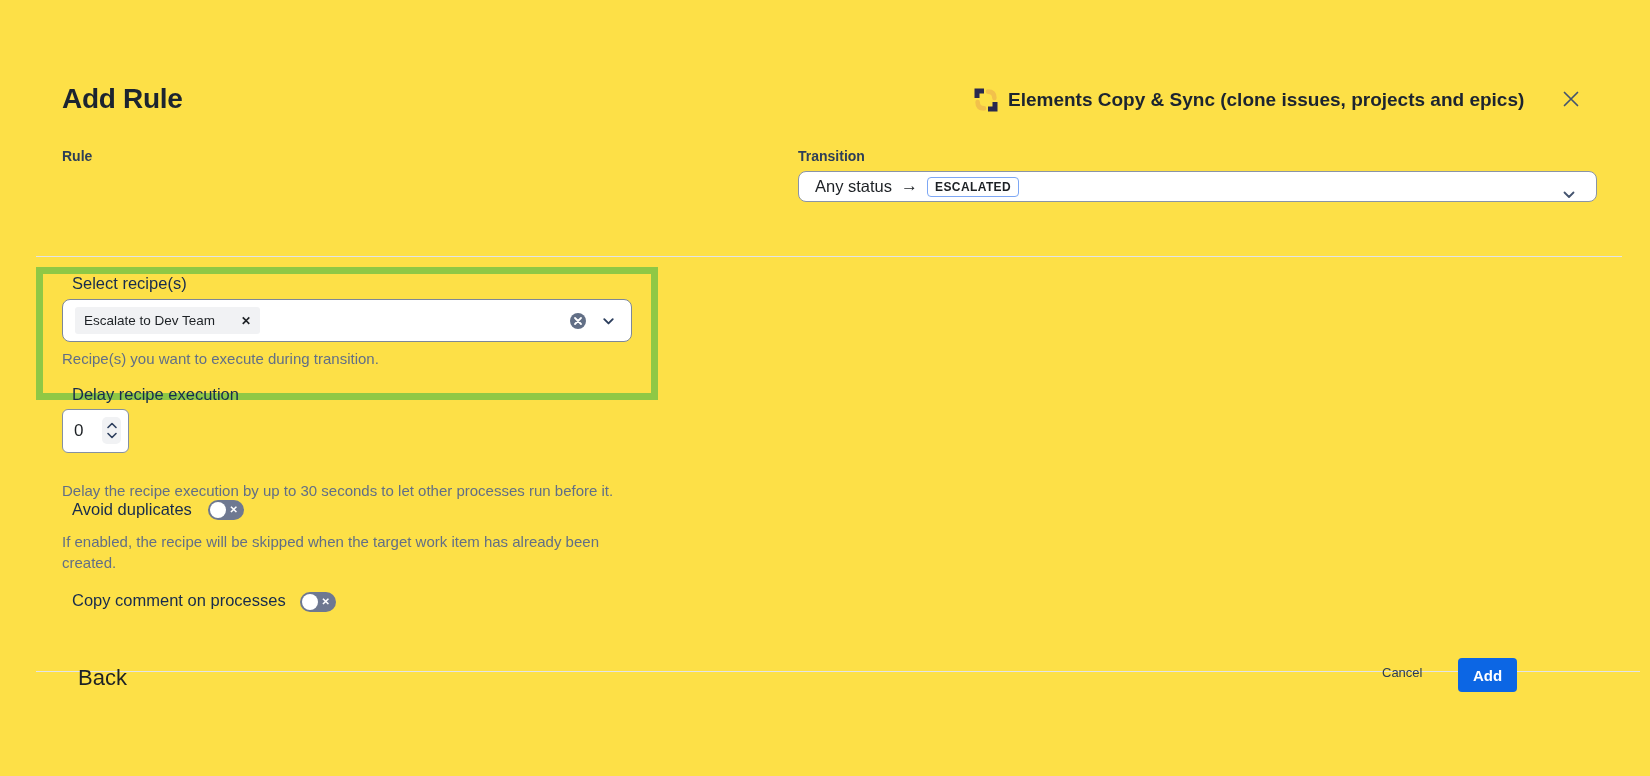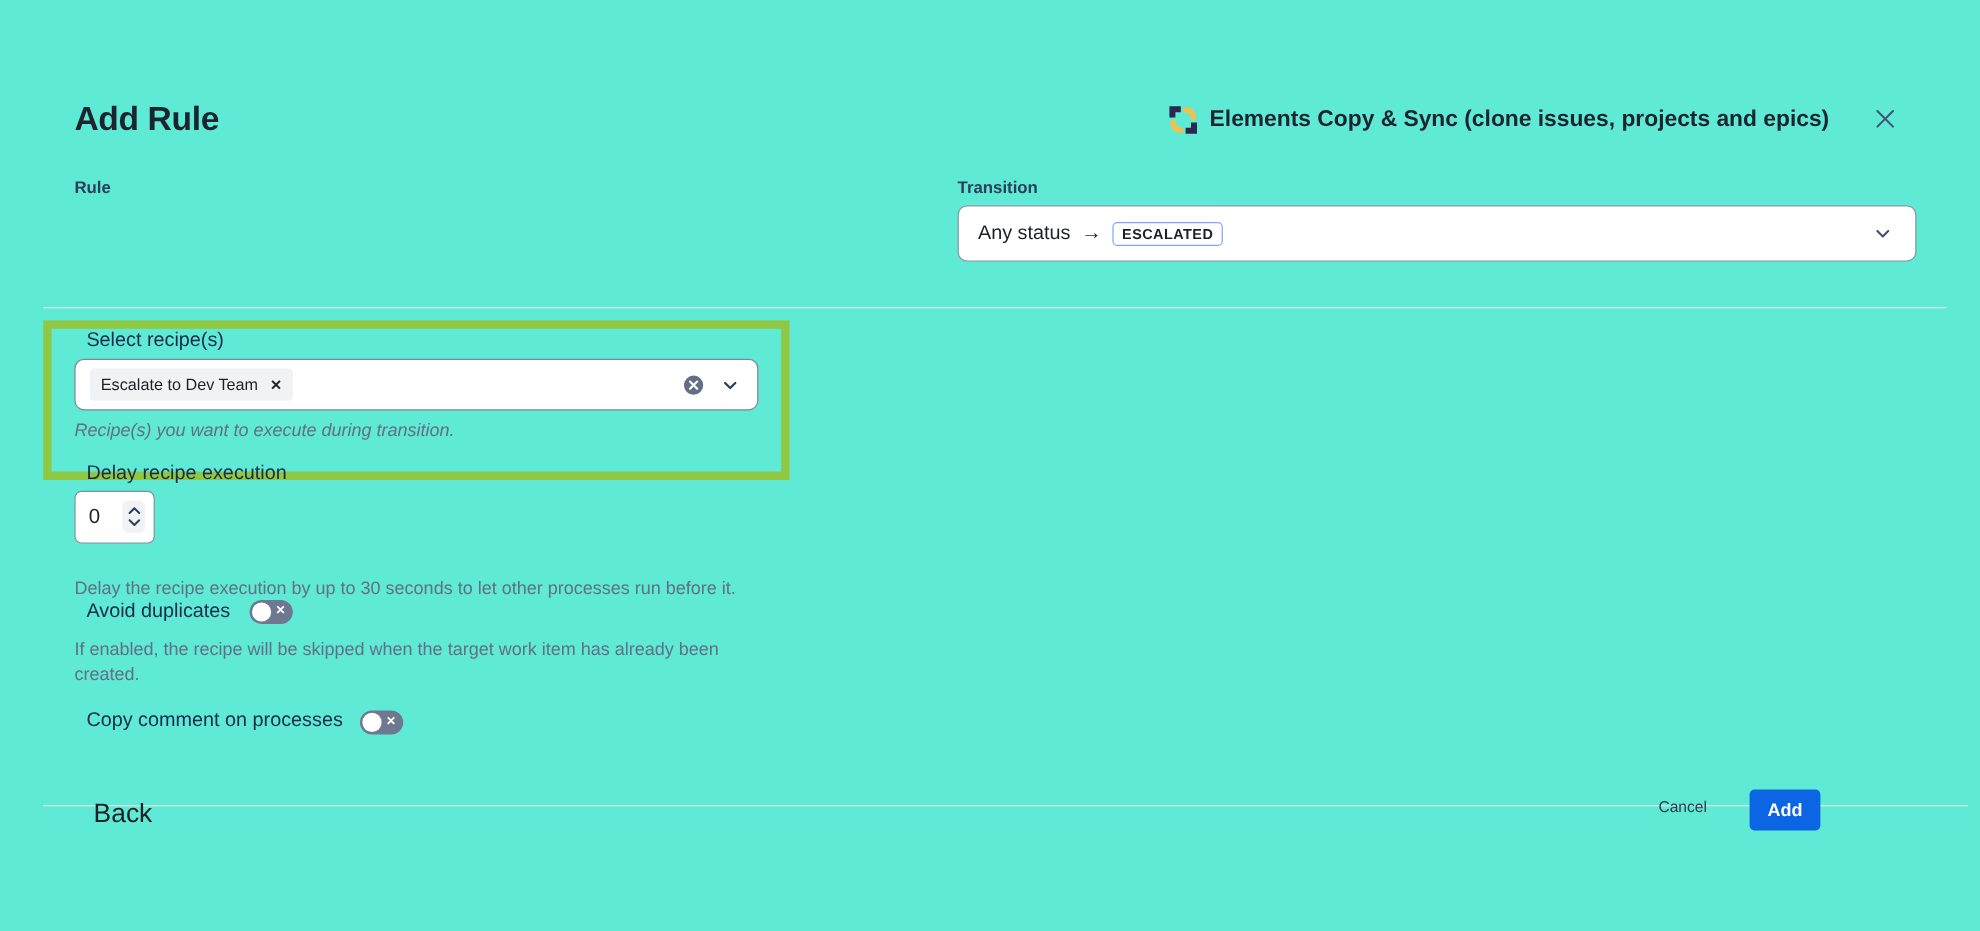--- a/index.html
+++ b/index.html
@@ -1,17 +1,17 @@
 <!DOCTYPE html>
 <html><head>
 <meta charset="utf-8">
 <style>
   html,body { margin:0; padding:0; background:#ffffff; }
   .canvas {
-    position:relative; width:1650px; height:776px; background:#5eead4;
+    position:relative; width:1650px; height:776px; background:#fde047;
     font-family:"Liberation Sans", sans-serif; overflow:hidden; color:#1d2125;
   }
   
   .page-title {
     position:absolute; left:62px; top:83px; font-size:28px; font-weight:700;
     color:#1c2430; letter-spacing:-0.3px;
   }
   .app-logo { position:absolute; left:972px; top:86px; width:28px; height:28px; }
   .app-title {
     position:absolute; left:1008px; top:89px; font-size:19px; font-weight:700; color:#1c2430;
@@ -27,21 +27,21 @@
   .rule-label { left:62px; }
   .transition-label { left:798px; }
   .rule-field {
     position:absolute; left:62px; top:171px; width:718px; height:46px;
     background:#f7f8f9; border-radius:4px; display:flex; align-items:center; gap:12px;
     padding-left:13px; box-sizing:border-box;
   }
   .rule-field .rule-icon { width:36px; height:36px; display:block; }
   .rule-value { font-size:16.5px; font-weight:700; color:#1d2125; }
   .transition-select {
-    position:absolute; left:798px; top:171px; width:799px; height:47px;
+    position:absolute; left:798px; top:171px; width:799px; height:31px;
     border:1.5px solid #8a94a6; border-radius:8px; background:#fff;
     display:flex; align-items:center; gap:9px; padding:0 16px; box-sizing:border-box; cursor:pointer;
   }
   .transition-from { font-size:16.5px; color:#1d2125; }
   .transition-arrow { font-size:17px; color:#1d2125; margin-top:-1px; }
   .status-badge {
     border:1.5px solid #7da7f4; border-radius:4px; padding:2px 7px 2px 7px;
     font-size:12px; font-weight:700; letter-spacing:0.4px; color:#1d2125; background:#fff;
   }
   .transition-select .chev { position:absolute; right:18px; top:14px; }
@@ -57,29 +57,29 @@
   .section-heading {
     position:absolute; left:72px; font-size:16.5px; font-weight:400; color:#172b4d;
   }
   .recipes-heading { top:274px; }
   .recipes-select {
     position:absolute; left:62px; top:299px; width:570px; height:43px;
     border:1.5px solid #7d8799; border-radius:8px; background:#fff;
     display:flex; align-items:center; padding-left:12px; box-sizing:border-box; cursor:pointer;
   }
   .chip {
-    display:inline-flex; align-items:center; gap:10px; height:27px;
+    display:inline-flex; align-items:center; gap:26px; height:27px;
     background:#f1f2f4; border-radius:3px; padding:0 9px;
     font-size:13.5px; color:#1d2125;
   }
   .chip-x { font-size:12px; font-weight:700; color:#1d2125; cursor:pointer; line-height:1; }
   .recipes-select .clear { position:absolute; right:44px; top:12px; cursor:pointer; }
   .recipes-select .chev { position:absolute; right:14px; top:13px; }
   .helper { position:absolute; left:62px; font-size:15px; color:#626f86; line-height:21px; }
-  .recipes-helper { top:348px;font-style:italic; }
+  .recipes-helper { top:348px; }
   
   .delay-heading { top:385px; }
   .number-input {
     position:absolute; left:62px; top:409px; width:67px; height:44px;
     border:1.5px solid #8590a2; border-radius:6px; background:#fff; box-sizing:border-box;
   }
   .number-input input {
     position:absolute; left:11px; top:0; width:26px; height:100%; border:none; outline:none;
     font-family:"Liberation Sans", sans-serif; font-size:17px; color:#1d2125; background:transparent; padding:0;
   }

